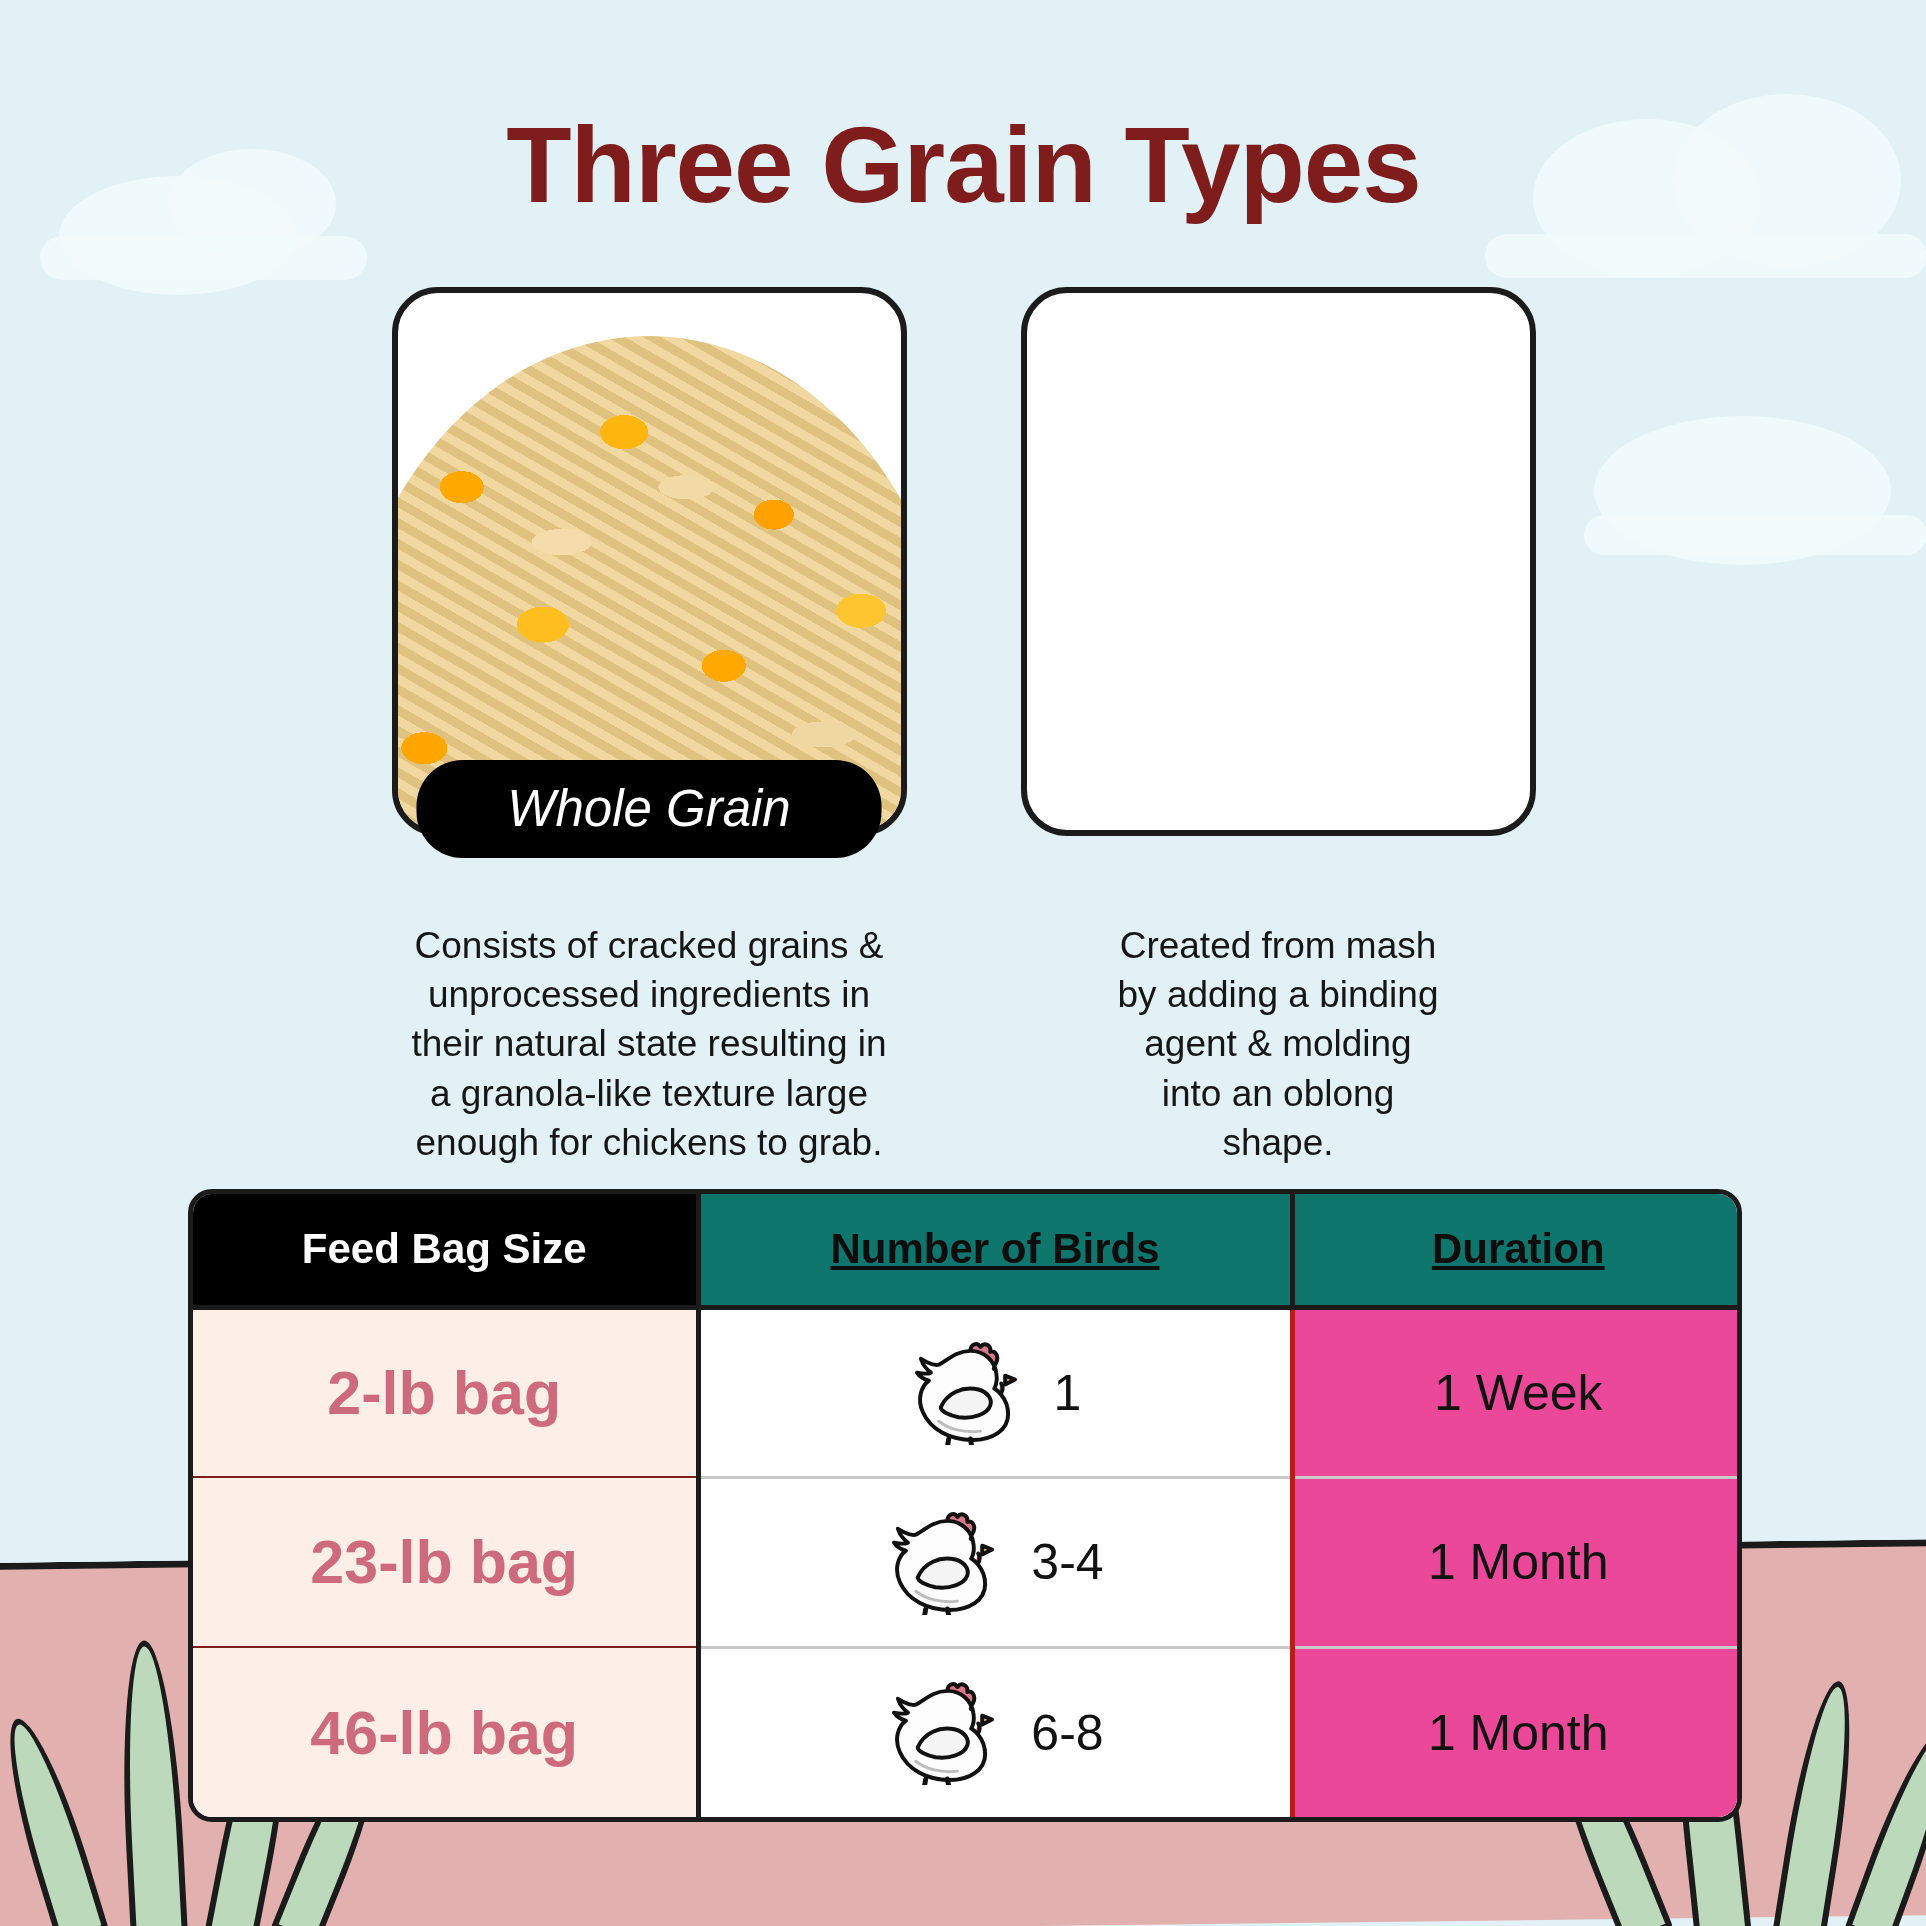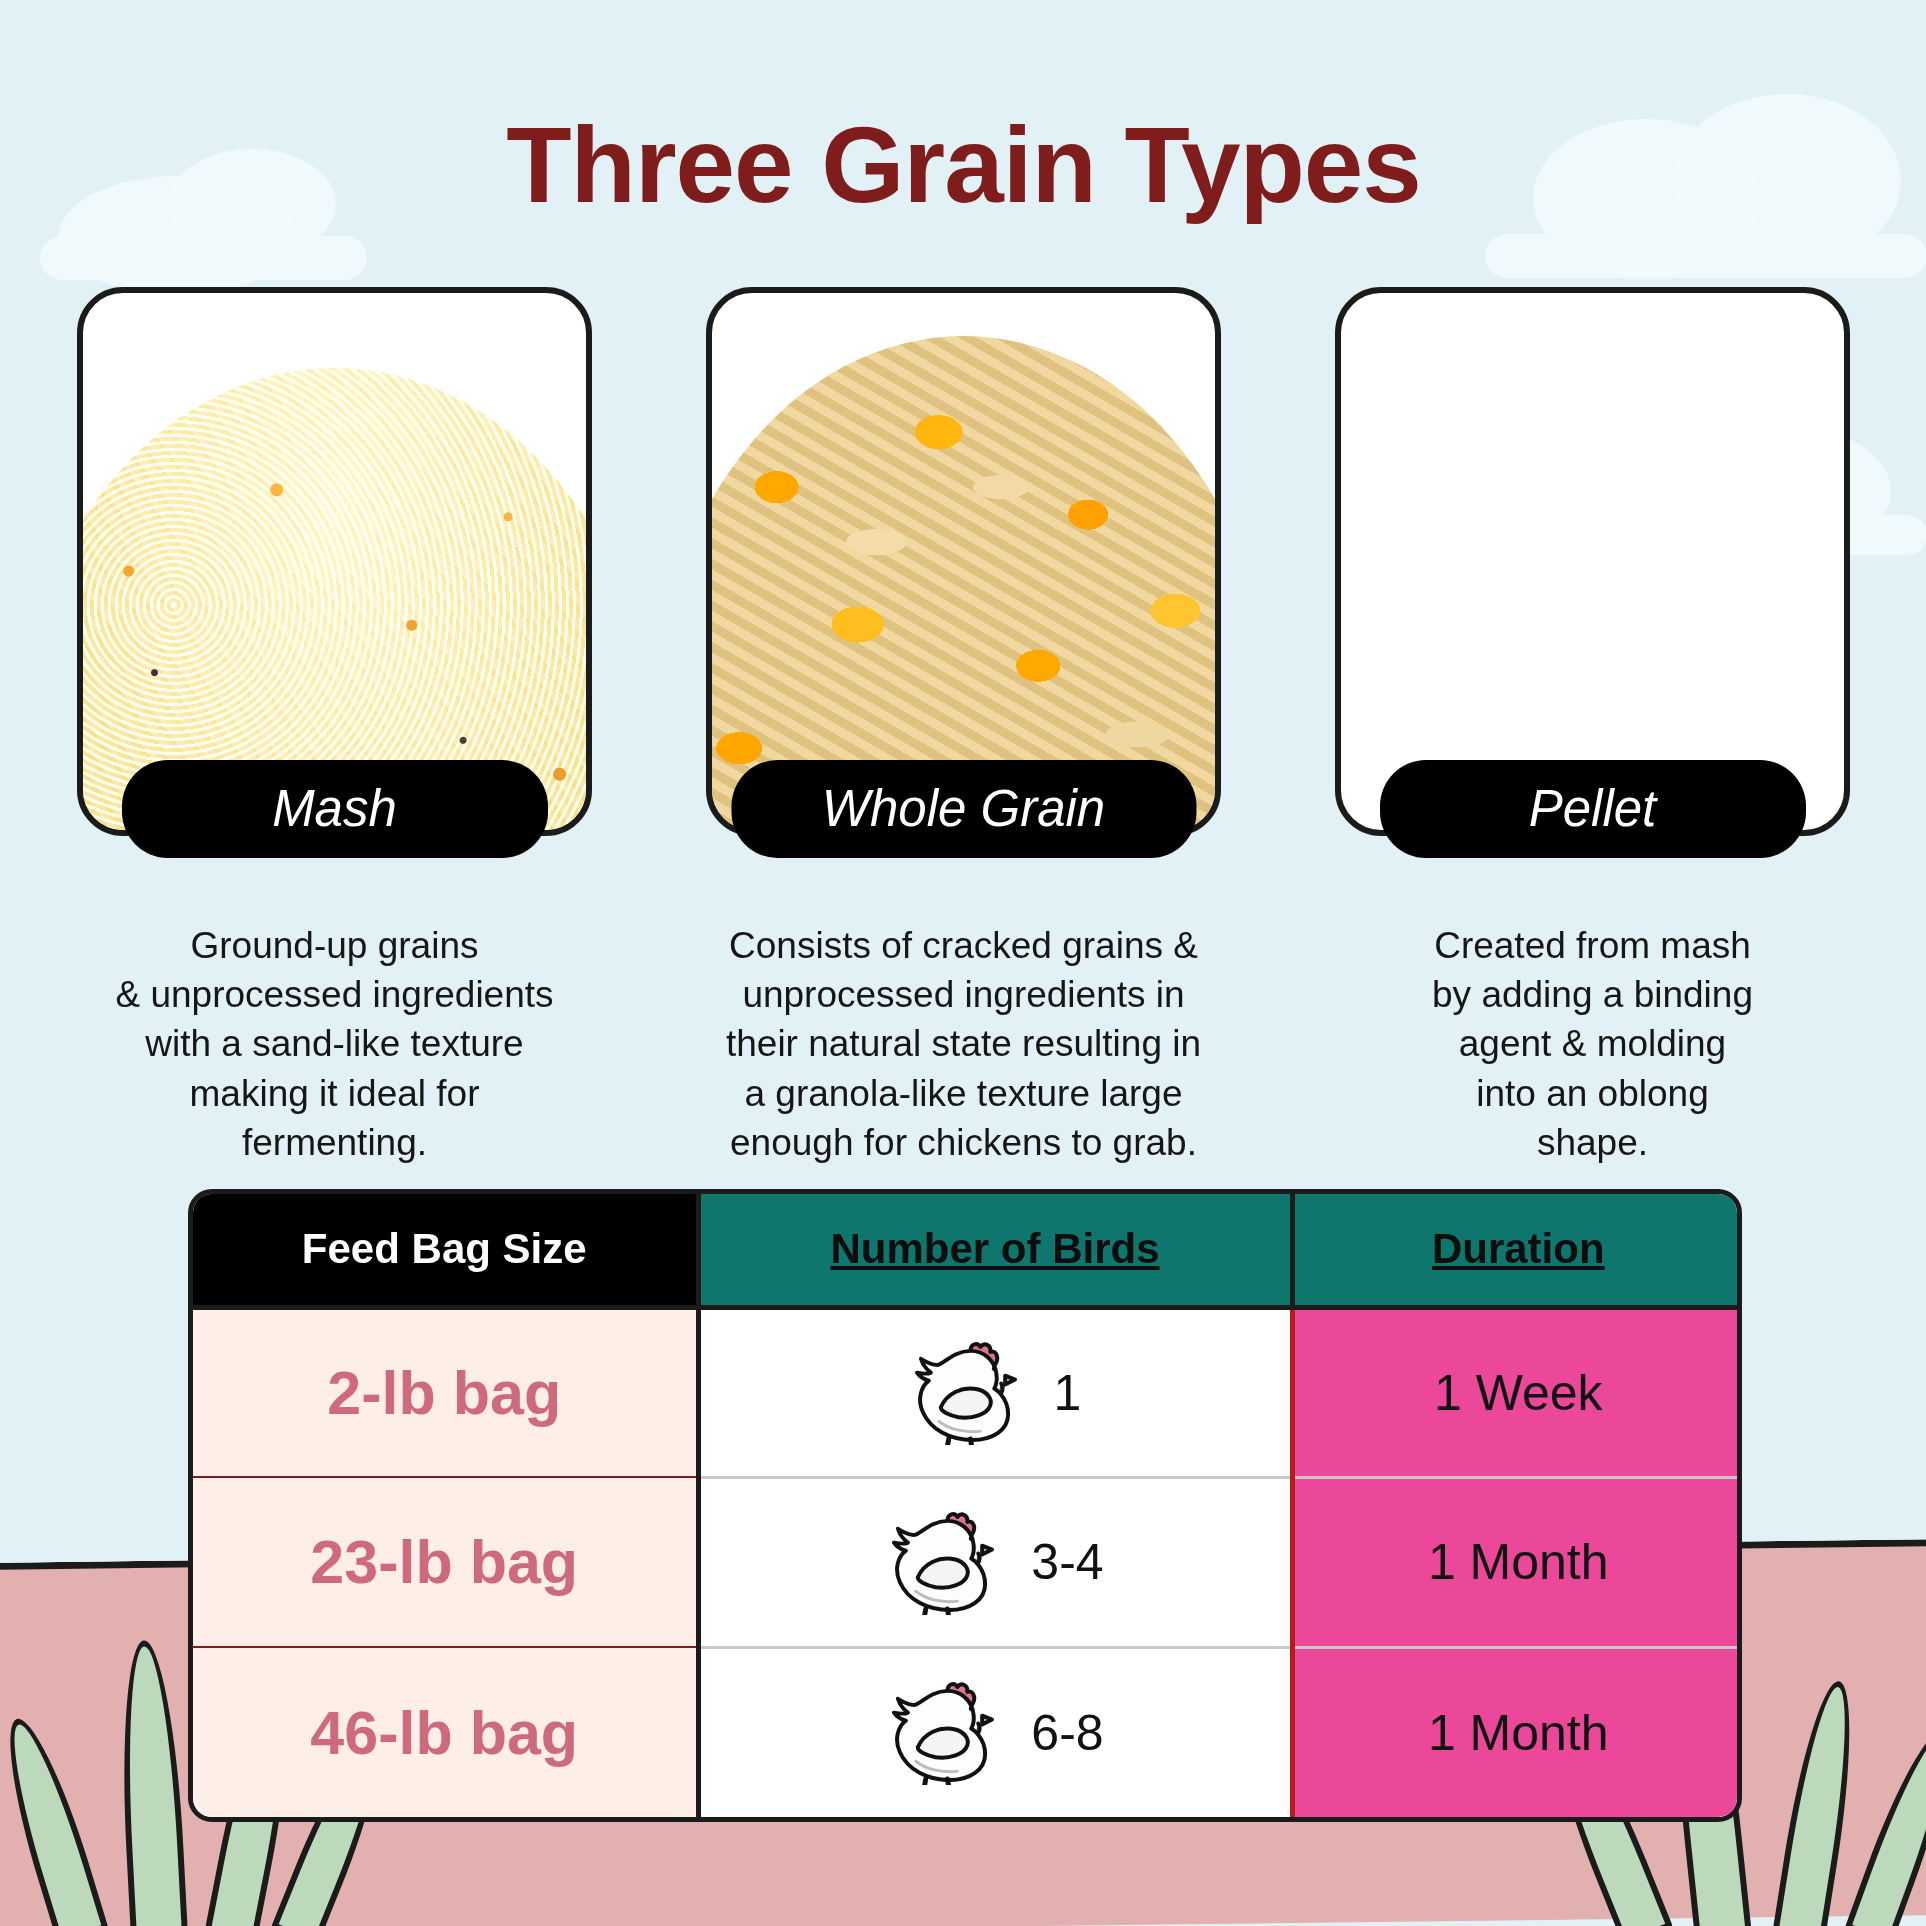--- a/index.html
+++ b/index.html
@@ -246,49 +246,37 @@
 
   <div class="blade" style="left:1622px; bottom:-10px; width:53px; height:238px; transform: rotate(-22deg);"></div>
   <div class="blade" style="left:1695px; bottom:-10px; width:57px; height:317px; transform: rotate(-6deg);"></div>
   <div class="blade" style="left:1772px; bottom:-10px; width:53px; height:259px; transform: rotate(9deg);"></div>
   <div class="blade" style="left:1843px; bottom:-10px; width:50px; height:220px; transform: rotate(20deg);"></div>
 
   <div id="title">Three Grain Types</div>
 
   <div id="cards">
 
-    <div class="card-col">
-      <div class="photo">
-        <div class="heap heap-mash"></div>
-      </div>
-      <div class="pill">Mash</div>
-      <div class="desc" style="white-space:pre-line;">Ground-up grains
-&amp; unprocessed ingredients
-with a sand-like texture
-making it ideal for
-fermenting.</div>
-    </div>
 
     <div class="card-col">
       <div class="photo">
         <div class="heap heap-grain"></div>
       </div>
       <div class="pill pill-wide">Whole Grain</div>
       <div class="desc" style="white-space:pre-line;">Consists of cracked grains &amp;
 unprocessed ingredients in
 their natural state resulting in
 a granola-like texture large
 enough for chickens to grab.</div>
     </div>
 
     <div class="card-col">
       <div class="photo">
         <div class="heap heap-pellet"></div>
       </div>
-      <div class="pill">Pellet</div>
       <div class="desc" style="white-space:pre-line;">Created from mash
 by adding a binding
 agent &amp; molding
 into an oblong
 shape.</div>
     </div>
 
   </div>
 
   <div id="table-wrap">

